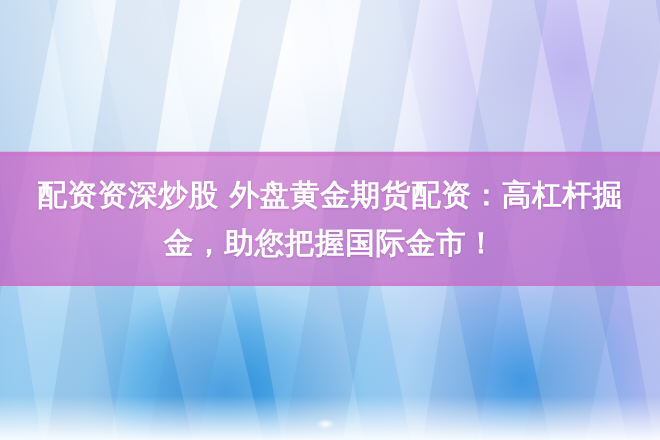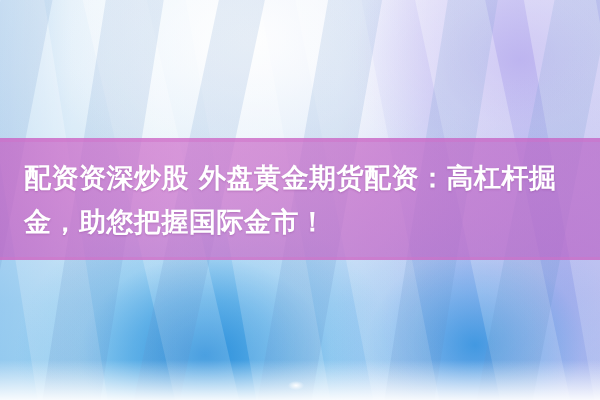--- a/index.html
+++ b/index.html
@@ -150,27 +150,28 @@
     left: 0; bottom: 0; width: 100%; height: 3px;
     background: rgba(214,112,198,0.40);
   }
 
   
   .headline {
     position: absolute;
     left: 0;
     top: 156px;
     width: 600px;
-    padding: 0 24px;
+    padding: 0 10px;
     box-sizing: border-box;
     color: #ffffff;
     font-size: 27px;
     font-weight: bold;
     line-height: 44px;
     letter-spacing: 0.5px;
+    text-align: center;
     text-shadow: 0 1px 2px rgba(120,40,120,0.28);
     white-space: normal;
     word-break: break-all;
   }
 </style>
 </head>
 <body>
 
 <div id="banner">
 

